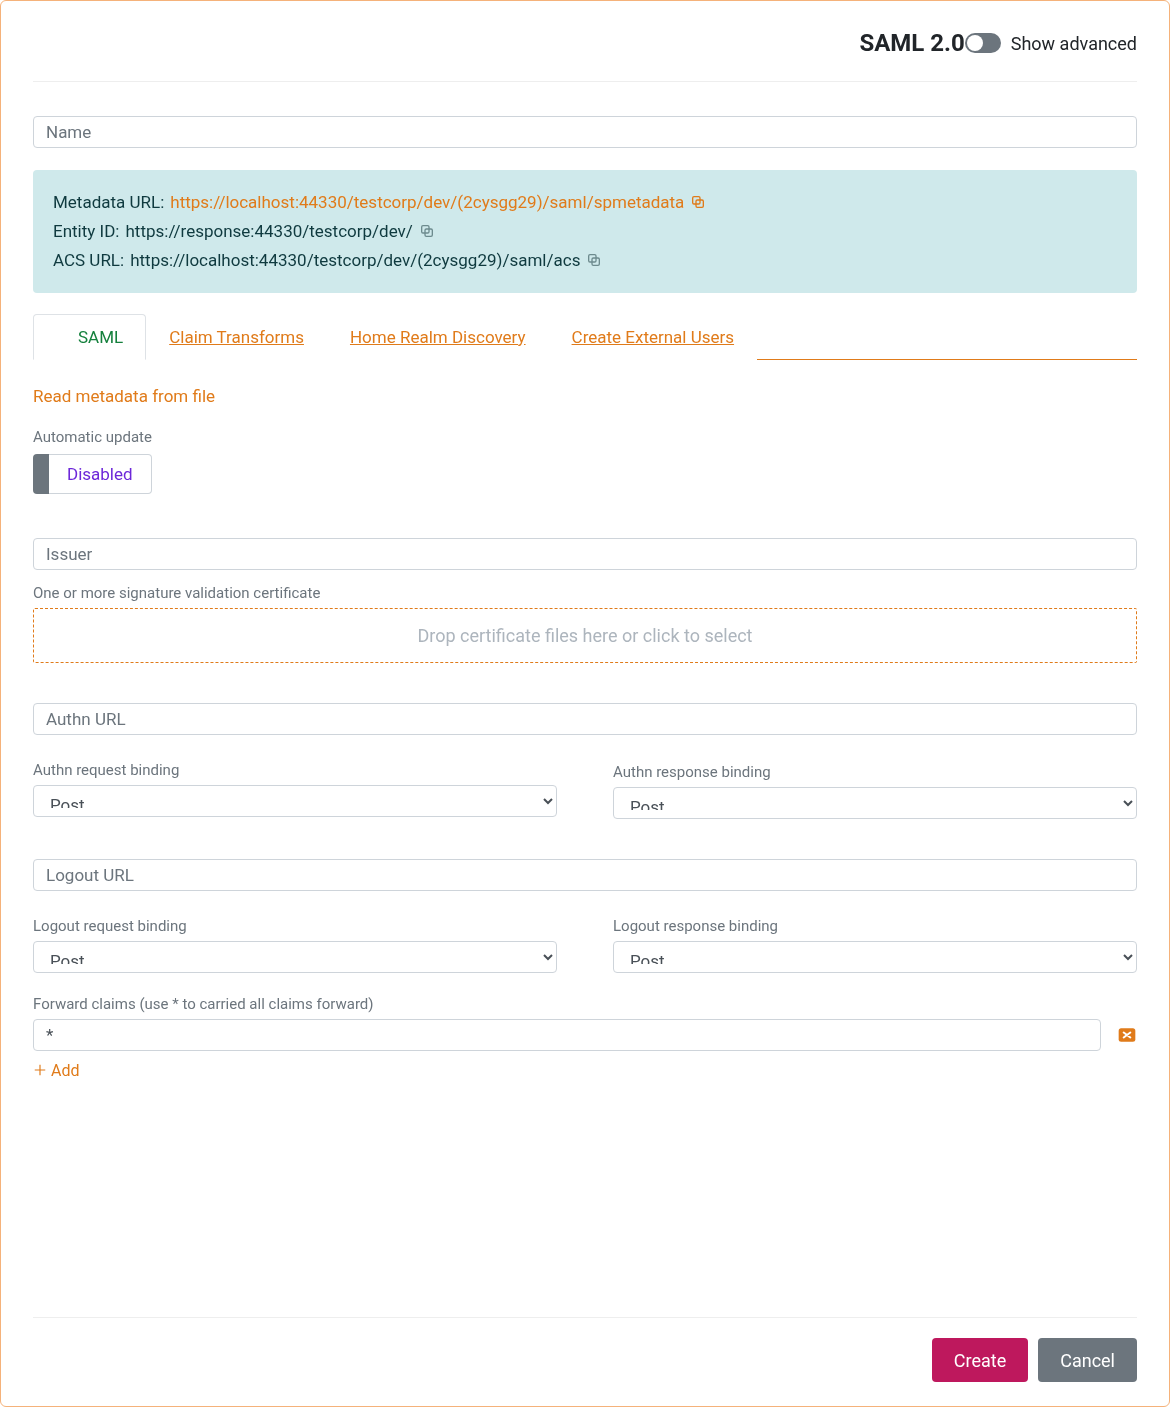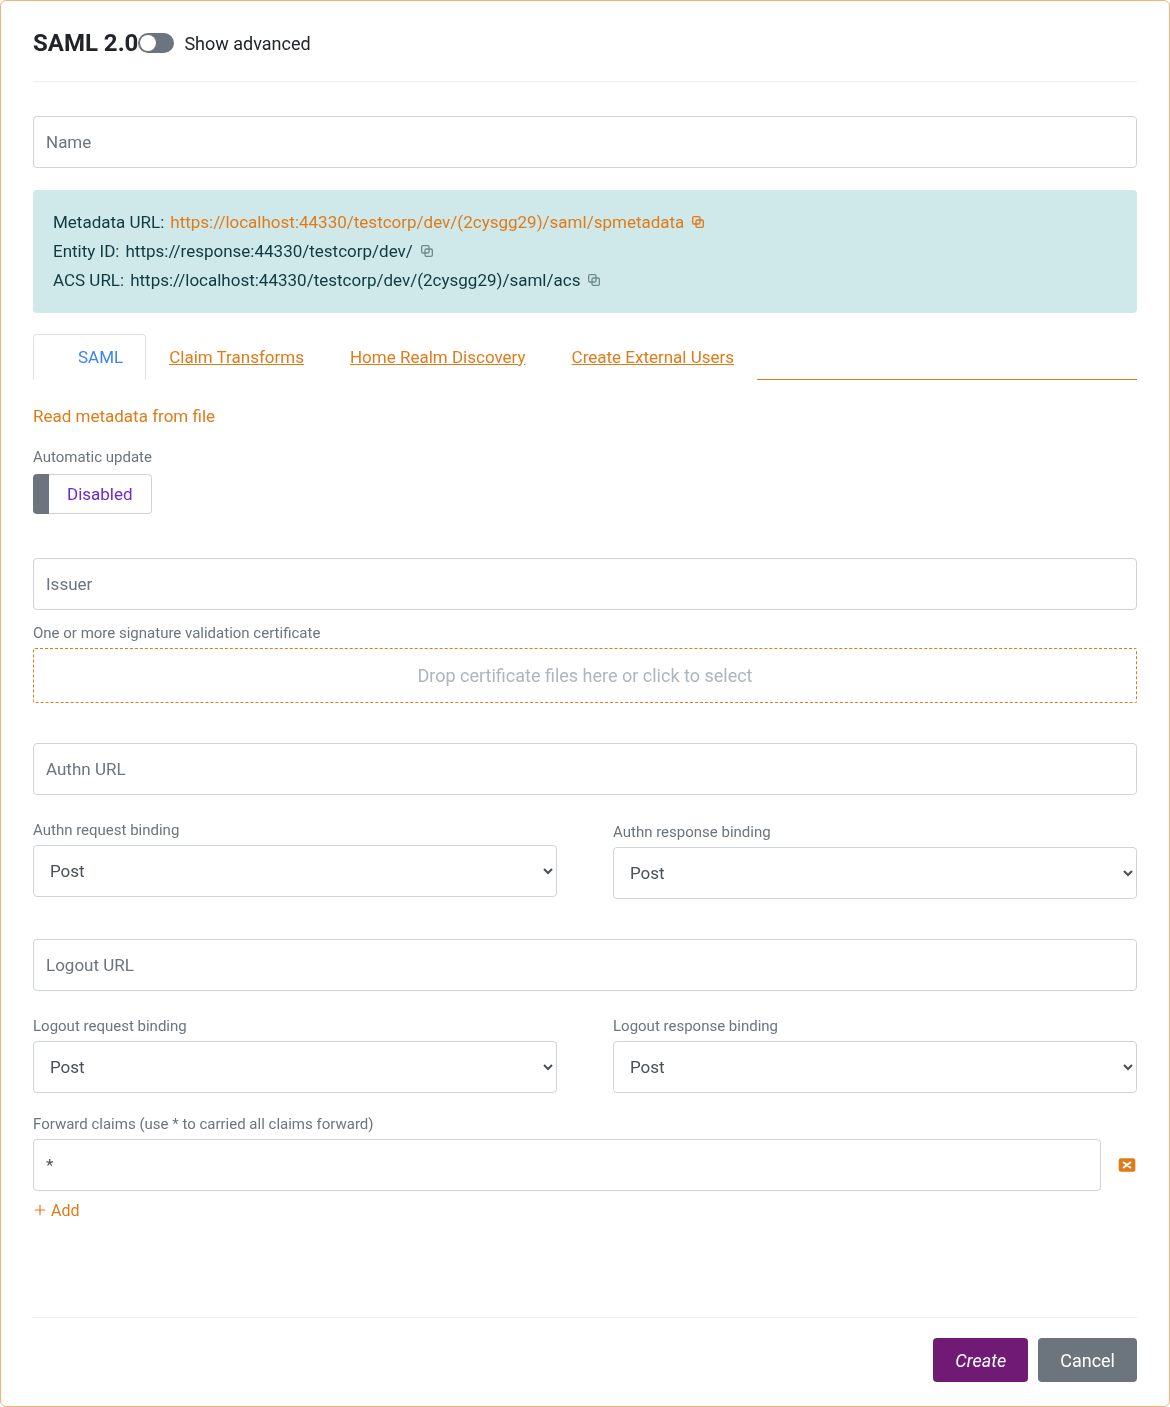--- a/index.html
+++ b/index.html
@@ -17,41 +17,41 @@
     border: 1px solid #f5b27a;
     border-radius: 6px;
     padding: 28px 32px 24px 32px;
     position: relative;
     display: flex;
     flex-direction: column;
   }
   .panel-head {
     display: flex;
     align-items: center;
-    justify-content: flex-start;
+    justify-content: flex-end;
     padding-bottom: 24px;
     border-bottom: 1px solid #eee;
     margin-bottom: 34px;
   }
   .panel-title {
     font-size: 24px;
     font-weight: 700;
     margin: 0;
   }
   .adv-wrap { display: flex; align-items: center; gap: 10px; font-size: 18px; }
   .switch-pill {
     width: 36px; height: 20px; border-radius: 10px; background: #6c757d; position: relative; display: inline-block;
   }
   .switch-pill::after {
     content: ""; position: absolute; left: 2px; top: 2px; width: 16px; height: 16px; background: #fff; border-radius: 50%;
   }
   .form-body { flex: 1; }
   .text-input, .select-input {
     width: 100%;
-    height: 52px;
+    height: 32px;
     border: 1px solid #ced4da;
     border-radius: 4px;
     padding: 8px 12px;
     font-size: 17px;
     color: #495057;
     font-family: inherit;
     background: #fff;
   }
   .text-input::placeholder { color: #6c757d; }
   .info-box {
@@ -78,21 +78,21 @@
     color: #e07b1a;
     text-decoration: underline;
     cursor: pointer;
     border: 1px solid transparent;
     border-bottom: none;
     position: relative;
     bottom: -1px;
     background: #fff;
   }
   .tab.active {
-    color: #3b82f6;
+    color: #15803d;
     text-decoration: none;
     border: 1px solid #dee2e6;
     border-bottom: 1px solid #fff;
     border-radius: 4px 4px 0 0;
     padding-left: 44px;
   }
   .section-link {
     color: #e07b1a;
     text-decoration: none;
     display: inline-block;
@@ -144,21 +144,21 @@
   }
   .footer {
     border-top: 1px solid #eee;
     padding-top: 20px;
     margin-top: 40px;
     display: flex; justify-content: flex-end; gap: 10px;
   }
   .btn {
     height: 44px; border: none; border-radius: 4px; padding: 0 22px; font-size: 18px; cursor: pointer; font-family: inherit;
   }
-  .btn-primary { background: #701a75; color: #fff; font-style: italic; }
+  .btn-primary { background: #be185d; color: #fff; }
   .btn-secondary { background: #6c757d; color: #fff; text-align: center; }
   svg { display: block; }
 </style>
 </head>
 <body>
 
 <div class="panel">
 
   <div class="panel-head">
     <h1 class="panel-title">SAML 2.0</h1>

